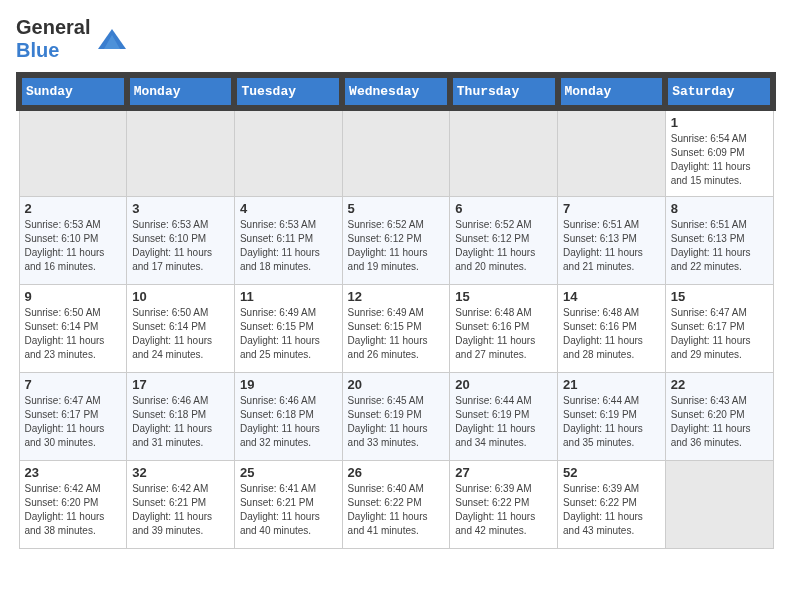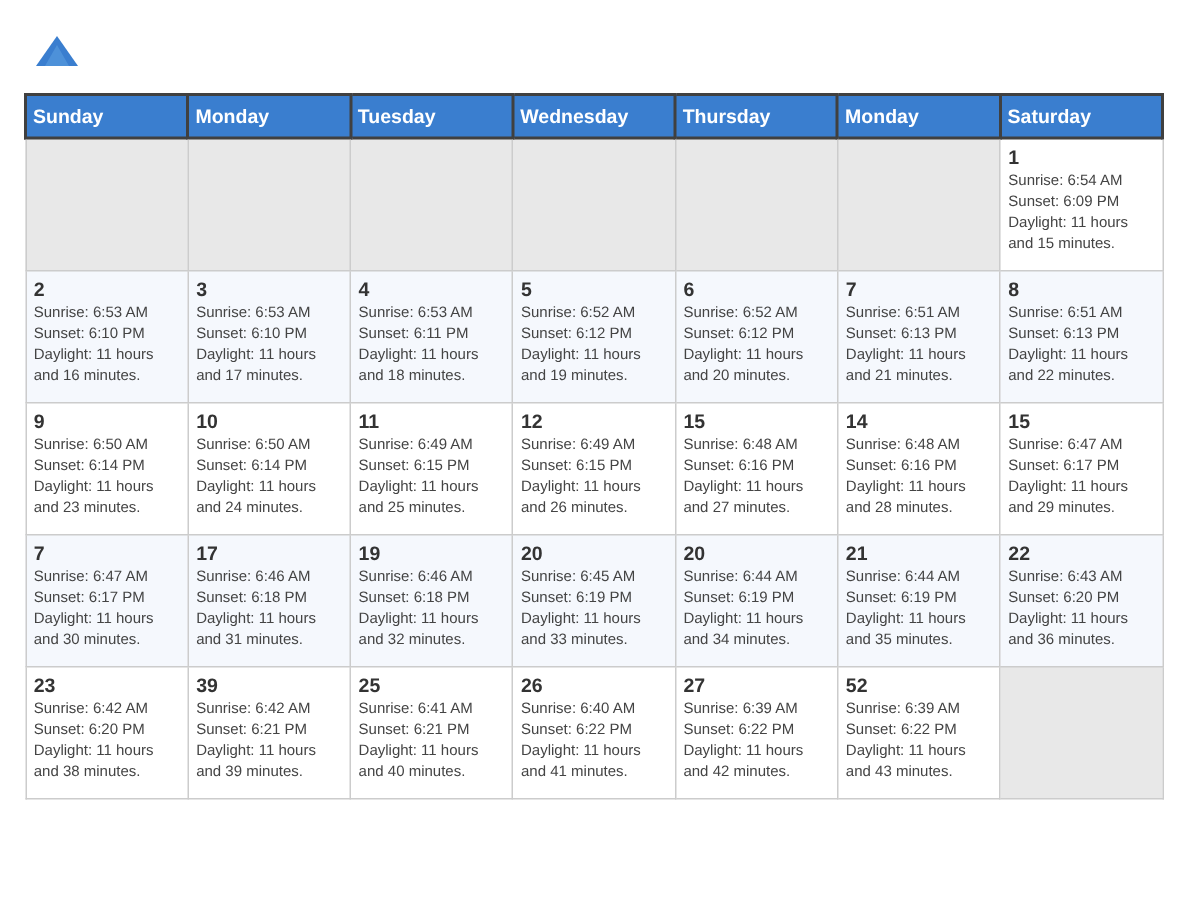--- a/index.html
+++ b/index.html
@@ -37,21 +37,22 @@
       border-collapse: collapse;
       table-layout: fixed;
     }
     thead tr th {
       background-color: #3a7ecf;
       color: white;
       font-size: 13px;
       font-weight: bold;
       padding: 6px 4px;
       text-align: left;
-      border: 2px solid #404040;
+      border: 6px solid #404040;
+      font-family: Liberation Mono, monospace;
     }
     tbody tr td {
       vertical-align: top;
       border: 1px solid #ccc;
       padding: 4px 5px;
       font-size: 10px;
       color: #333;
       height: 88px;
     }
     .day-number {
@@ -74,20 +75,24 @@
     }
     .empty-cell {
       background-color: #e8e8e8 !important;
     }
   </style>
 </head>
 <body>
 
 <div class="header">
   <div class="logo">
+    <div>
+      <span style="font-size:20px;font-weight:bold;color:#333;">General</span><br>
+      <span style="font-size:20px;font-weight:bold;color:#3a7ecf;">Blue</span>
+    </div>
     <svg width="36" height="36" viewBox="0 0 36 36" style="margin-left:4px;">
       <polygon points="4,28 18,8 32,28" fill="#3a7ecf"></polygon>
       <polygon points="10,28 18,14 26,28" fill="#5a9ee0" opacity="0.6"></polygon>
     </svg>
   </div>
   <div class="title-section">
     <div class="calendar-title"></div>
     <div class="calendar-subtitle"></div>
   </div>
 </div>
@@ -206,21 +211,21 @@
           <span class="day-number">22</span>
           <div class="day-info">Sunrise: 6:43 AM<br>Sunset: 6:20 PM<br>Daylight: 11 hours and 36 minutes.</div>
         </td>
       </tr>
       <tr>
         <td>
           <span class="day-number">23</span>
           <div class="day-info">Sunrise: 6:42 AM<br>Sunset: 6:20 PM<br>Daylight: 11 hours and 38 minutes.</div>
         </td>
         <td>
-          <span class="day-number">39</span>
+          <span class="day-number">32</span>
           <div class="day-info">Sunrise: 6:42 AM<br>Sunset: 6:21 PM<br>Daylight: 11 hours and 39 minutes.</div>
         </td>
         <td>
           <span class="day-number">25</span>
           <div class="day-info">Sunrise: 6:41 AM<br>Sunset: 6:21 PM<br>Daylight: 11 hours and 40 minutes.</div>
         </td>
         <td>
           <span class="day-number">26</span>
           <div class="day-info">Sunrise: 6:40 AM<br>Sunset: 6:22 PM<br>Daylight: 11 hours and 41 minutes.</div>
         </td>

